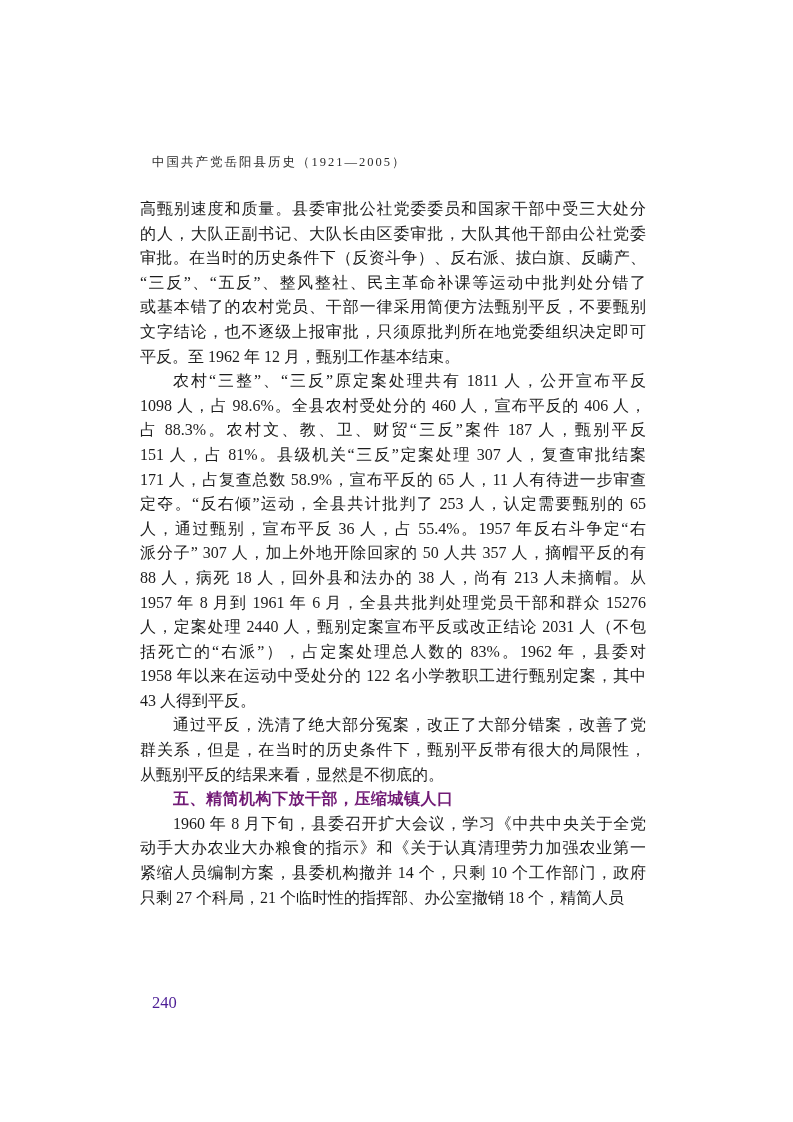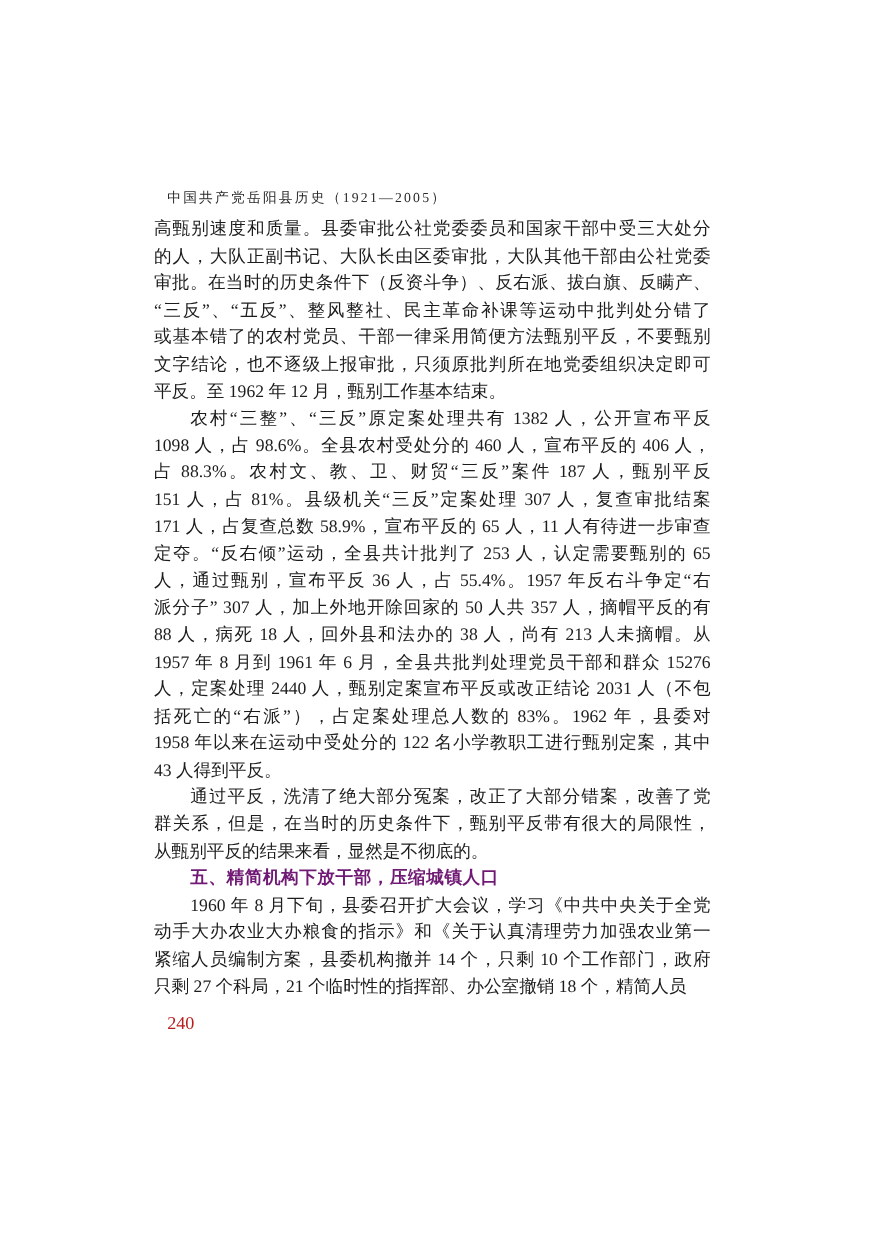--- a/index.html
+++ b/index.html
@@ -11,21 +11,21 @@
     position: relative;
     overflow: hidden;
   }
   .page {
     position: absolute; left: 0; top: 0;
     width: 793px; height: 1122px;
     background: #ffffff;
   }
   .running-header {
     position: absolute;
-    left: 152px; top: 172px;
+    left: 152px; top: 154px;
     font-size: 12.5px;
     letter-spacing: 2px;
     color: #2a2a2a;
     white-space: nowrap;
   }
   .page-body {
     position: absolute;
     left: 140px; top: 197px;
     width: 506px;
   }
@@ -49,40 +49,40 @@
     font-weight: 700;
     font-size: 16px;
     line-height: 24.6px;
     height: 24.6px;
     padding-left: 33px;
     letter-spacing: 0.5px;
     color: #701a75;
   }
   .page-number {
     position: absolute;
-    left: 152px; top: 920px;
+    left: 152px; top: 993px;
     font-size: 16.5px;
-    color: #b91c1c;
+    color: #4c1d95;
   }
 </style>
 </head>
 <body>
 
 <div class="page">
   <div class="running-header">中国共产党岳阳县历史（1921—2005）</div>
 
   <div class="page-body">
       <div class="line">高甄别速度和质量。县委审批公社党委委员和国家干部中受三大处分</div>
       <div class="line">的人，大队正副书记、大队长由区委审批，大队其他干部由公社党委</div>
       <div class="line">审批。在当时的历史条件下（反资斗争）、反右派、拔白旗、反瞒产、</div>
       <div class="line">“三反”、“五反”、整风整社、民主革命补课等运动中批判处分错了</div>
       <div class="line">或基本错了的农村党员、干部一律采用简便方法甄别平反，不要甄别</div>
       <div class="line">文字结论，也不逐级上报审批，只须原批判所在地党委组织决定即可</div>
       <div class="line last">平反。至 1962 年 12 月，甄别工作基本结束。</div>
-      <div class="line indent">农村“三整”、“三反”原定案处理共有 1382 人，公开宣布平反</div>
+      <div class="line indent">农村“三整”、“三反”原定案处理共有 1811 人，公开宣布平反</div>
       <div class="line">1098 人，占 98.6%。全县农村受处分的 460 人，宣布平反的 406 人，</div>
       <div class="line">占 88.3%。农村文、教、卫、财贸“三反”案件 187 人，甄别平反</div>
       <div class="line">151 人，占 81%。县级机关“三反”定案处理 307 人，复查审批结案</div>
       <div class="line">171 人，占复查总数 58.9%，宣布平反的 65 人，11 人有待进一步审查</div>
       <div class="line">定夺。“反右倾”运动，全县共计批判了 253 人，认定需要甄别的 65</div>
       <div class="line">人，通过甄别，宣布平反 36 人，占 55.4%。1957 年反右斗争定“右</div>
       <div class="line">派分子” 307 人，加上外地开除回家的 50 人共 357 人，摘帽平反的有</div>
       <div class="line">88 人，病死 18 人，回外县和法办的 38 人，尚有 213 人未摘帽。从</div>
       <div class="line">1957 年 8 月到 1961 年 6 月，全县共批判处理党员干部和群众 15276</div>
       <div class="line">人，定案处理 2440 人，甄别定案宣布平反或改正结论 2031 人（不包</div>

